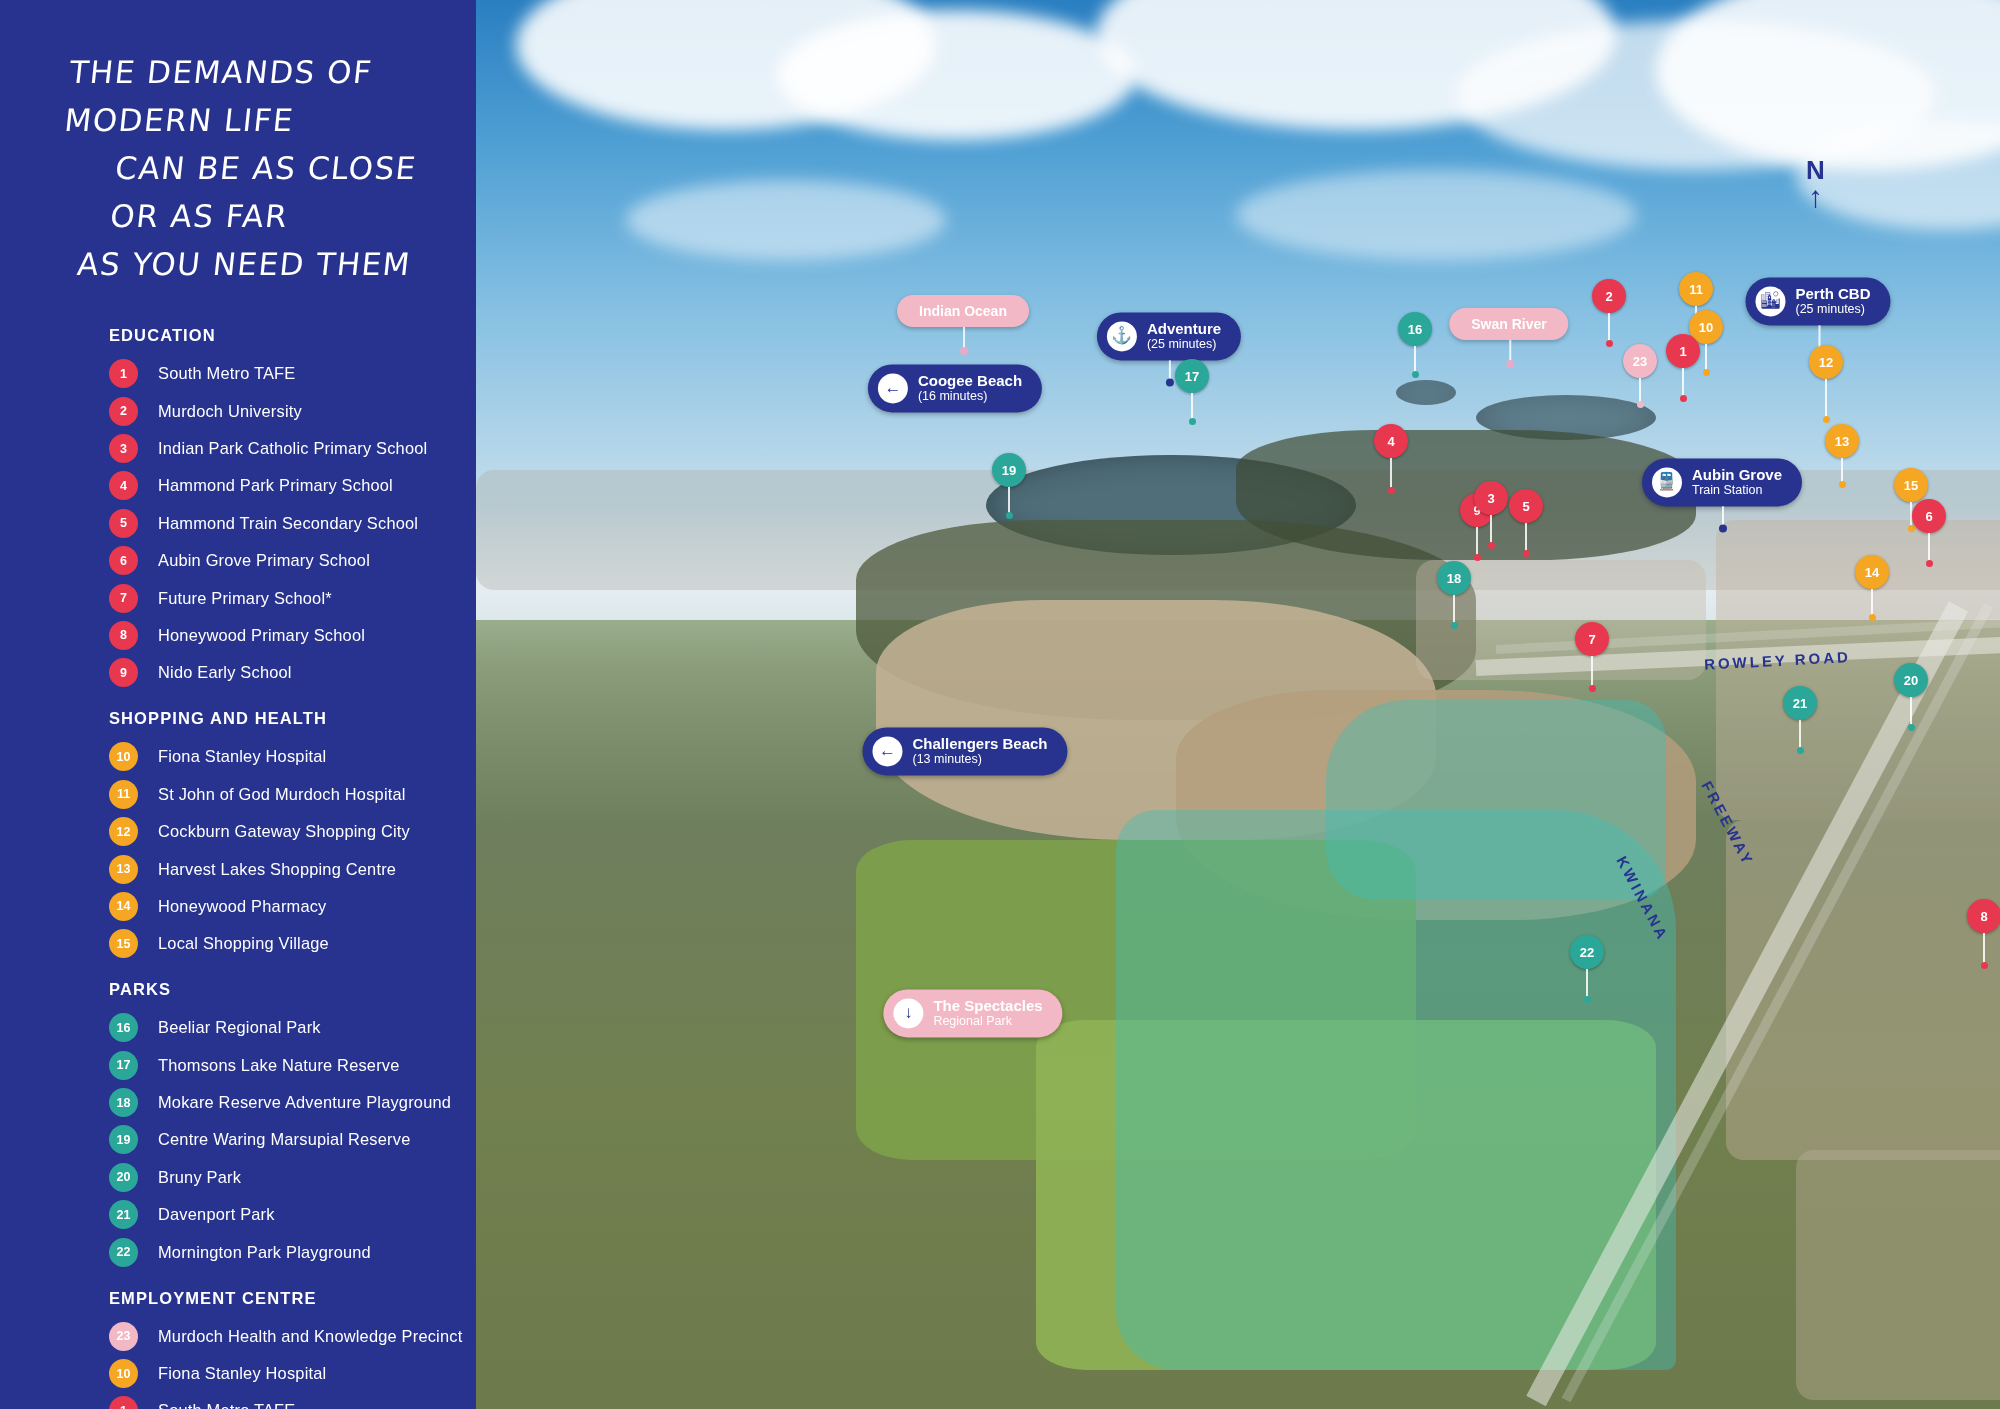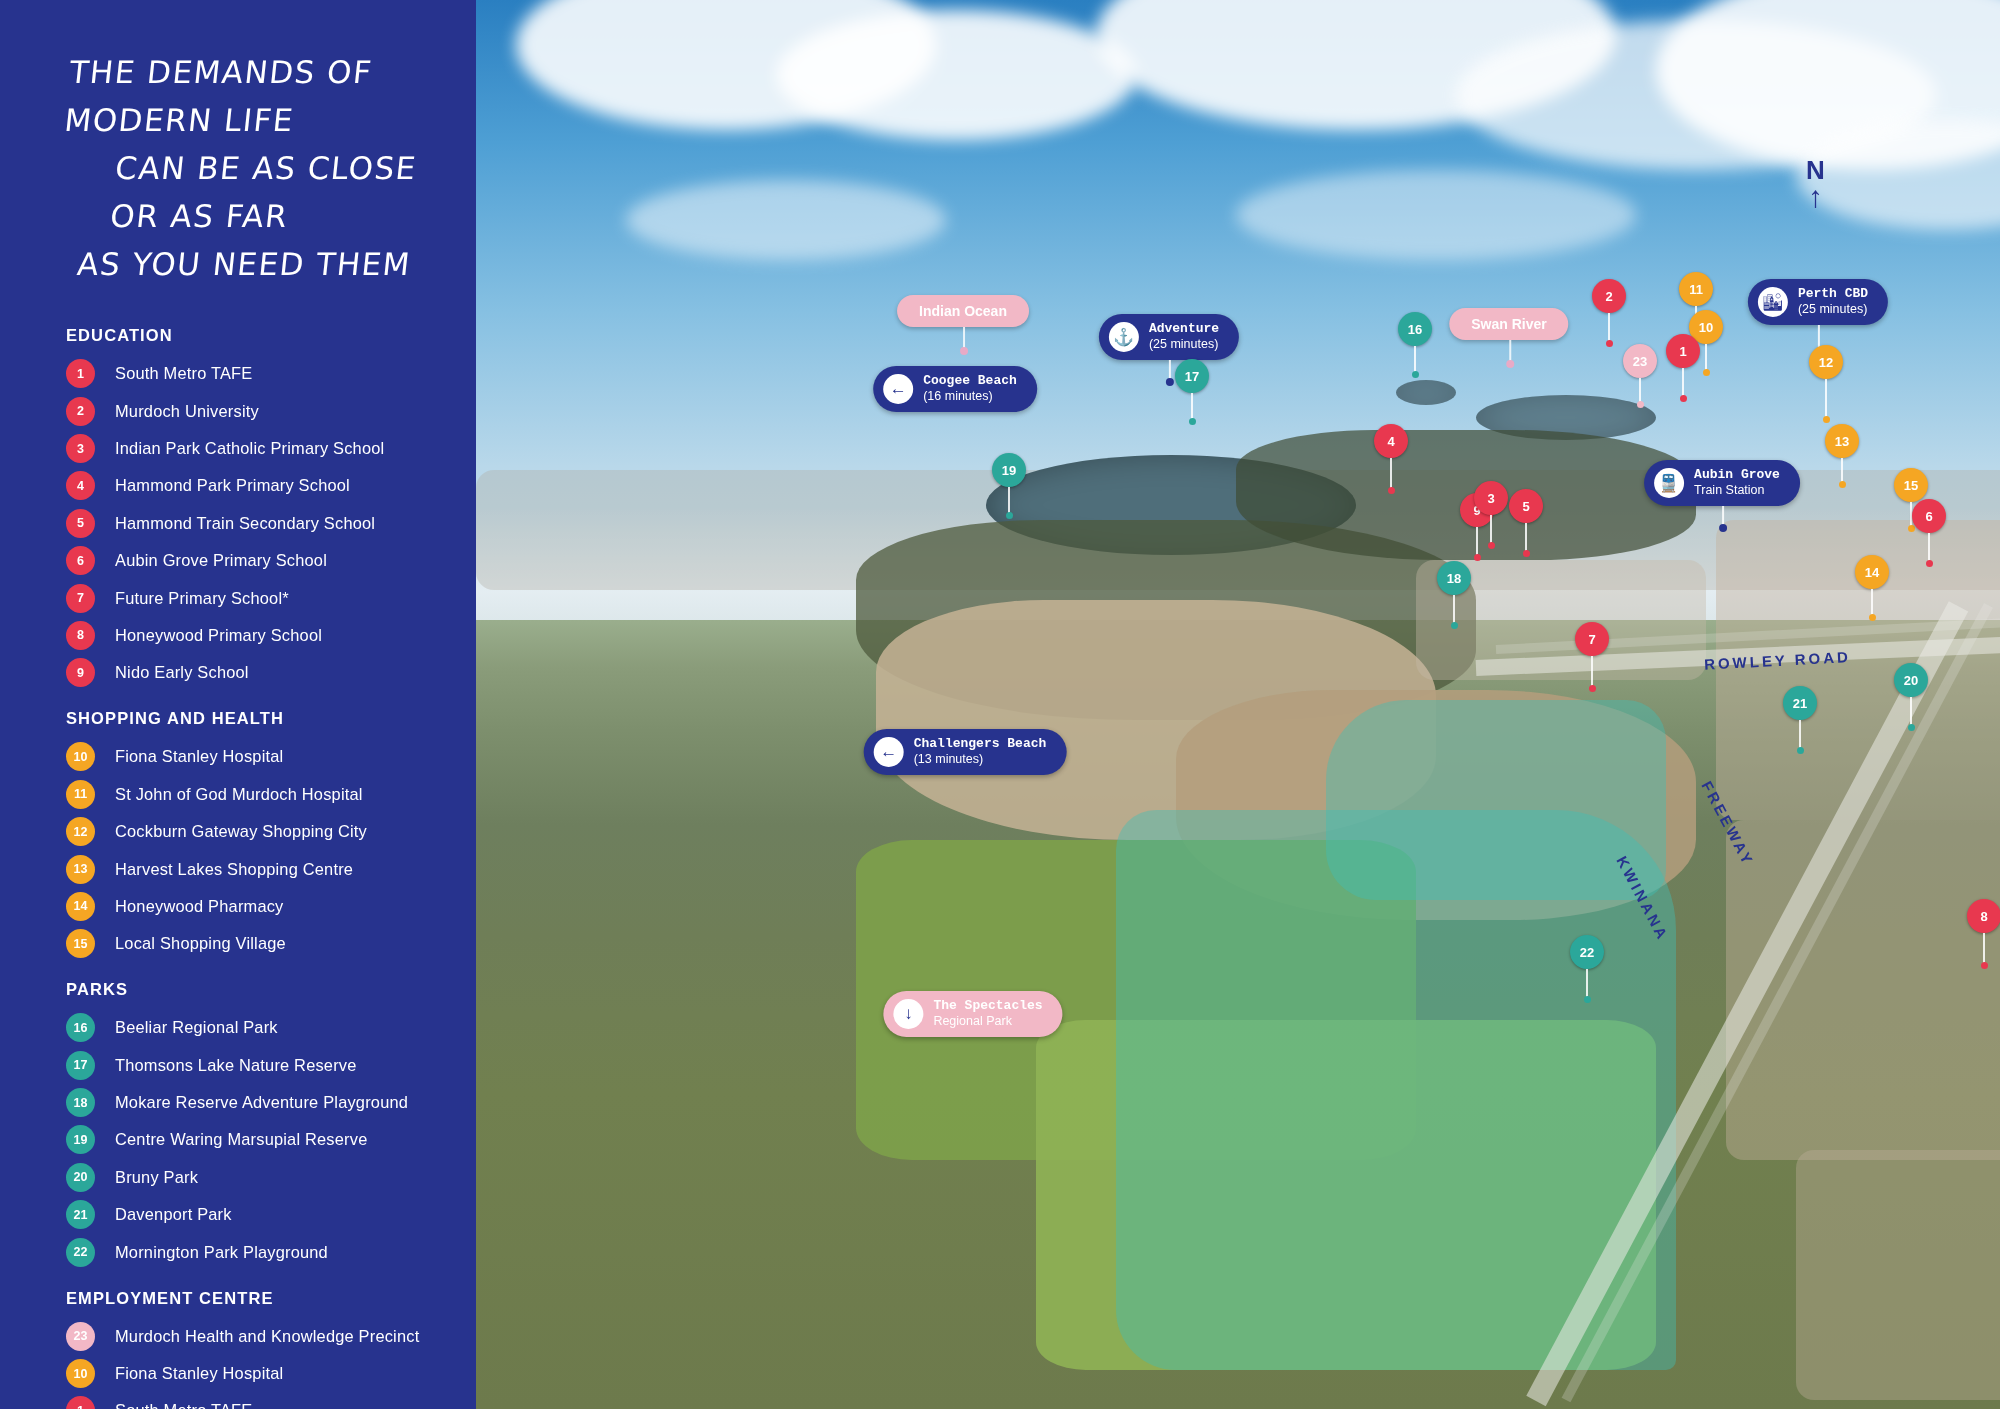--- a/index.html
+++ b/index.html
@@ -35,21 +35,21 @@
   .headline .l2 { display:block; padding-left: 56px; }
   .headline .l3 { display:block; padding-left: 28px; }
 
   .cat-title {
     font-size: 16.5px;
     font-weight: bold;
     letter-spacing: 1.1px;
     color: #ffffff;
     margin: 0 0 14px 66px;
   }
-  .legend-group { margin-top: 22px; }
+  .legend-group { margin-top: 22px; padding-left: 43px; }
   .legend-group.first { margin-top: 38px; }
   .legend-item {
     display: flex; align-items: center;
     margin: 0 0 8.4px 66px;
   }
   .badge {
     width: 29px; height: 29px; border-radius: 50%;
     display: flex; align-items: center; justify-content: center;
     font-size: 12.5px; font-weight: bold; color: #fff;
     flex: 0 0 29px;
@@ -145,21 +145,21 @@
     white-space: nowrap;
     box-shadow: 0 2px 5px rgba(0,0,0,.3);
   }
   .capsule .cicon {
     width: 30px; height: 30px; border-radius: 50%;
     background: #fff; color:#27338e;
     display:flex; align-items:center; justify-content:center;
     font-size: 17px; margin-right: 10px; flex: 0 0 30px;
   }
   .capsule .ctext { line-height: 1.15; }
-  .capsule .cname { font-size: 13px; font-weight: bold; font-family: Liberation Mono, monospace; }
+  .capsule .cname { font-size: 15px; font-weight: bold; }
   .capsule .csub { font-size: 12.5px; }
   .capsule .needle { position:absolute; left: 50%; top: 100%; width:2px; height: 26px; background: rgba(255,255,255,.85); }
   .capsule .needle:after { content:''; position:absolute; left:-3px; bottom:-4px; width:8px; height:8px; border-radius:50%; background:#27338e; }
 
   .label-pill {
     position: absolute;
     transform: translate(-50%,-50%);
     border-radius: 22px;
     padding: 8px 22px;
     color:#fff; font-size: 14px; font-weight: bold;

